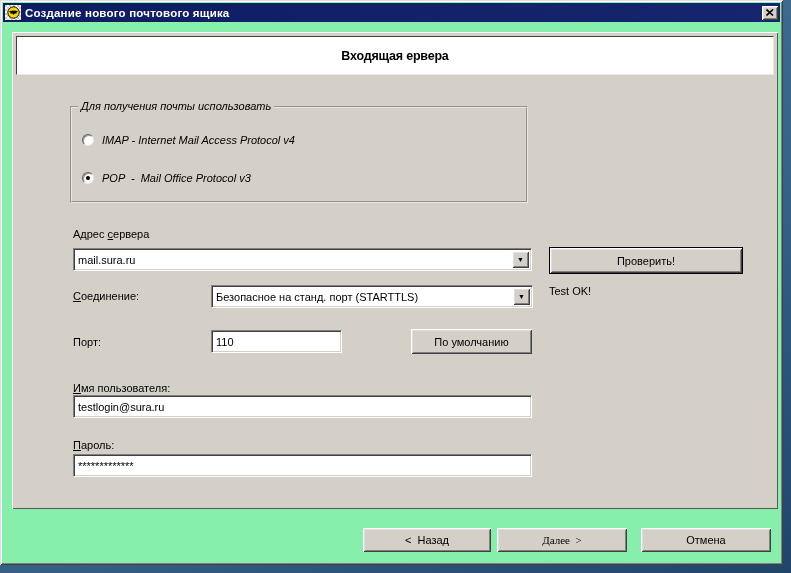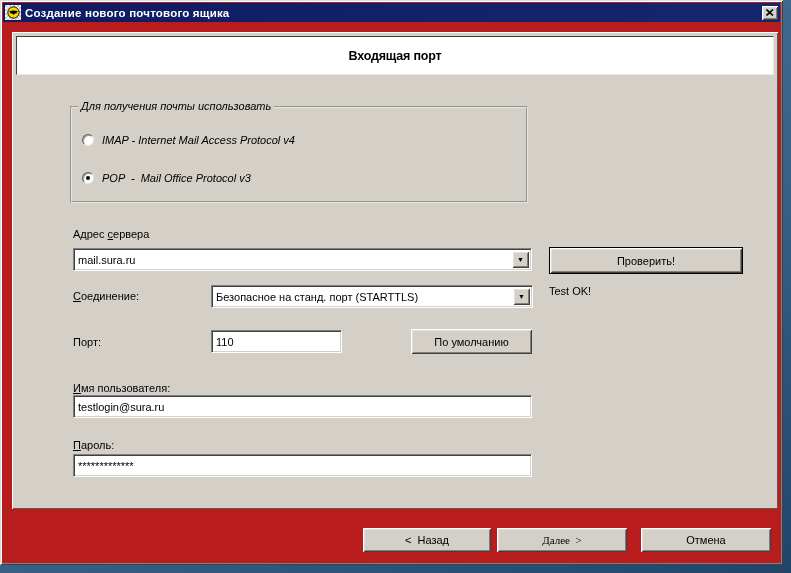--- a/index.html
+++ b/index.html
@@ -6,21 +6,21 @@
   html,body { margin:0; padding:0; }
   body {
     width:791px; height:573px; overflow:hidden; position:relative;
     background: linear-gradient(155deg, #4a7394 0%, #39648a 55%, #1f456b 100%);
     font-family: "Liberation Sans", sans-serif;
     font-size: 11px; color:#000;
     -webkit-font-smoothing: none;
   }
   .window {
     position:absolute; left:0; top:0; width:783px; height:565px;
-    background:#b91c1c;
+    background:#86efac;
     box-shadow: inset 1px 1px 0 #dfdfdf, inset -1px -1px 0 #404040,
                 inset 2px 2px 0 #ffffff, inset -2px -2px 0 #808080;
   }
   .titlebar {
     position:absolute; left:3px; top:3px; width:777px; height:19px;
     background: linear-gradient(90deg,#0e1c62,#16266e);
     display:flex; align-items:center; padding:0 2px;
   }
   .app-icon {
     width:16px; height:15px; margin-right:4px; flex:0 0 auto;
@@ -123,21 +123,21 @@
     <div class="close-btn">
       <svg width="8" height="7" viewBox="0 0 8 7">
         <path d="M0.5,0.5 L7,6.5 M7,0.5 L0.5,6.5" stroke="#000" stroke-width="1.6"></path>
       </svg>
     </div>
   </div>
 
   <div class="panel">
 
     <div class="header-box">
-      <span>Входящая порт</span>
+      <span>Входящая ервера</span>
     </div>
 
     <div class="groupbox">
       <span class="legend">Для получения почты использовать</span>
 
       <div class="radio-row" style="top:26px;">
         <span class="radio-circle"></span>
         <span class="radio-label">IMAP - Internet Mail Access Protocol v4</span>
       </div>
 

